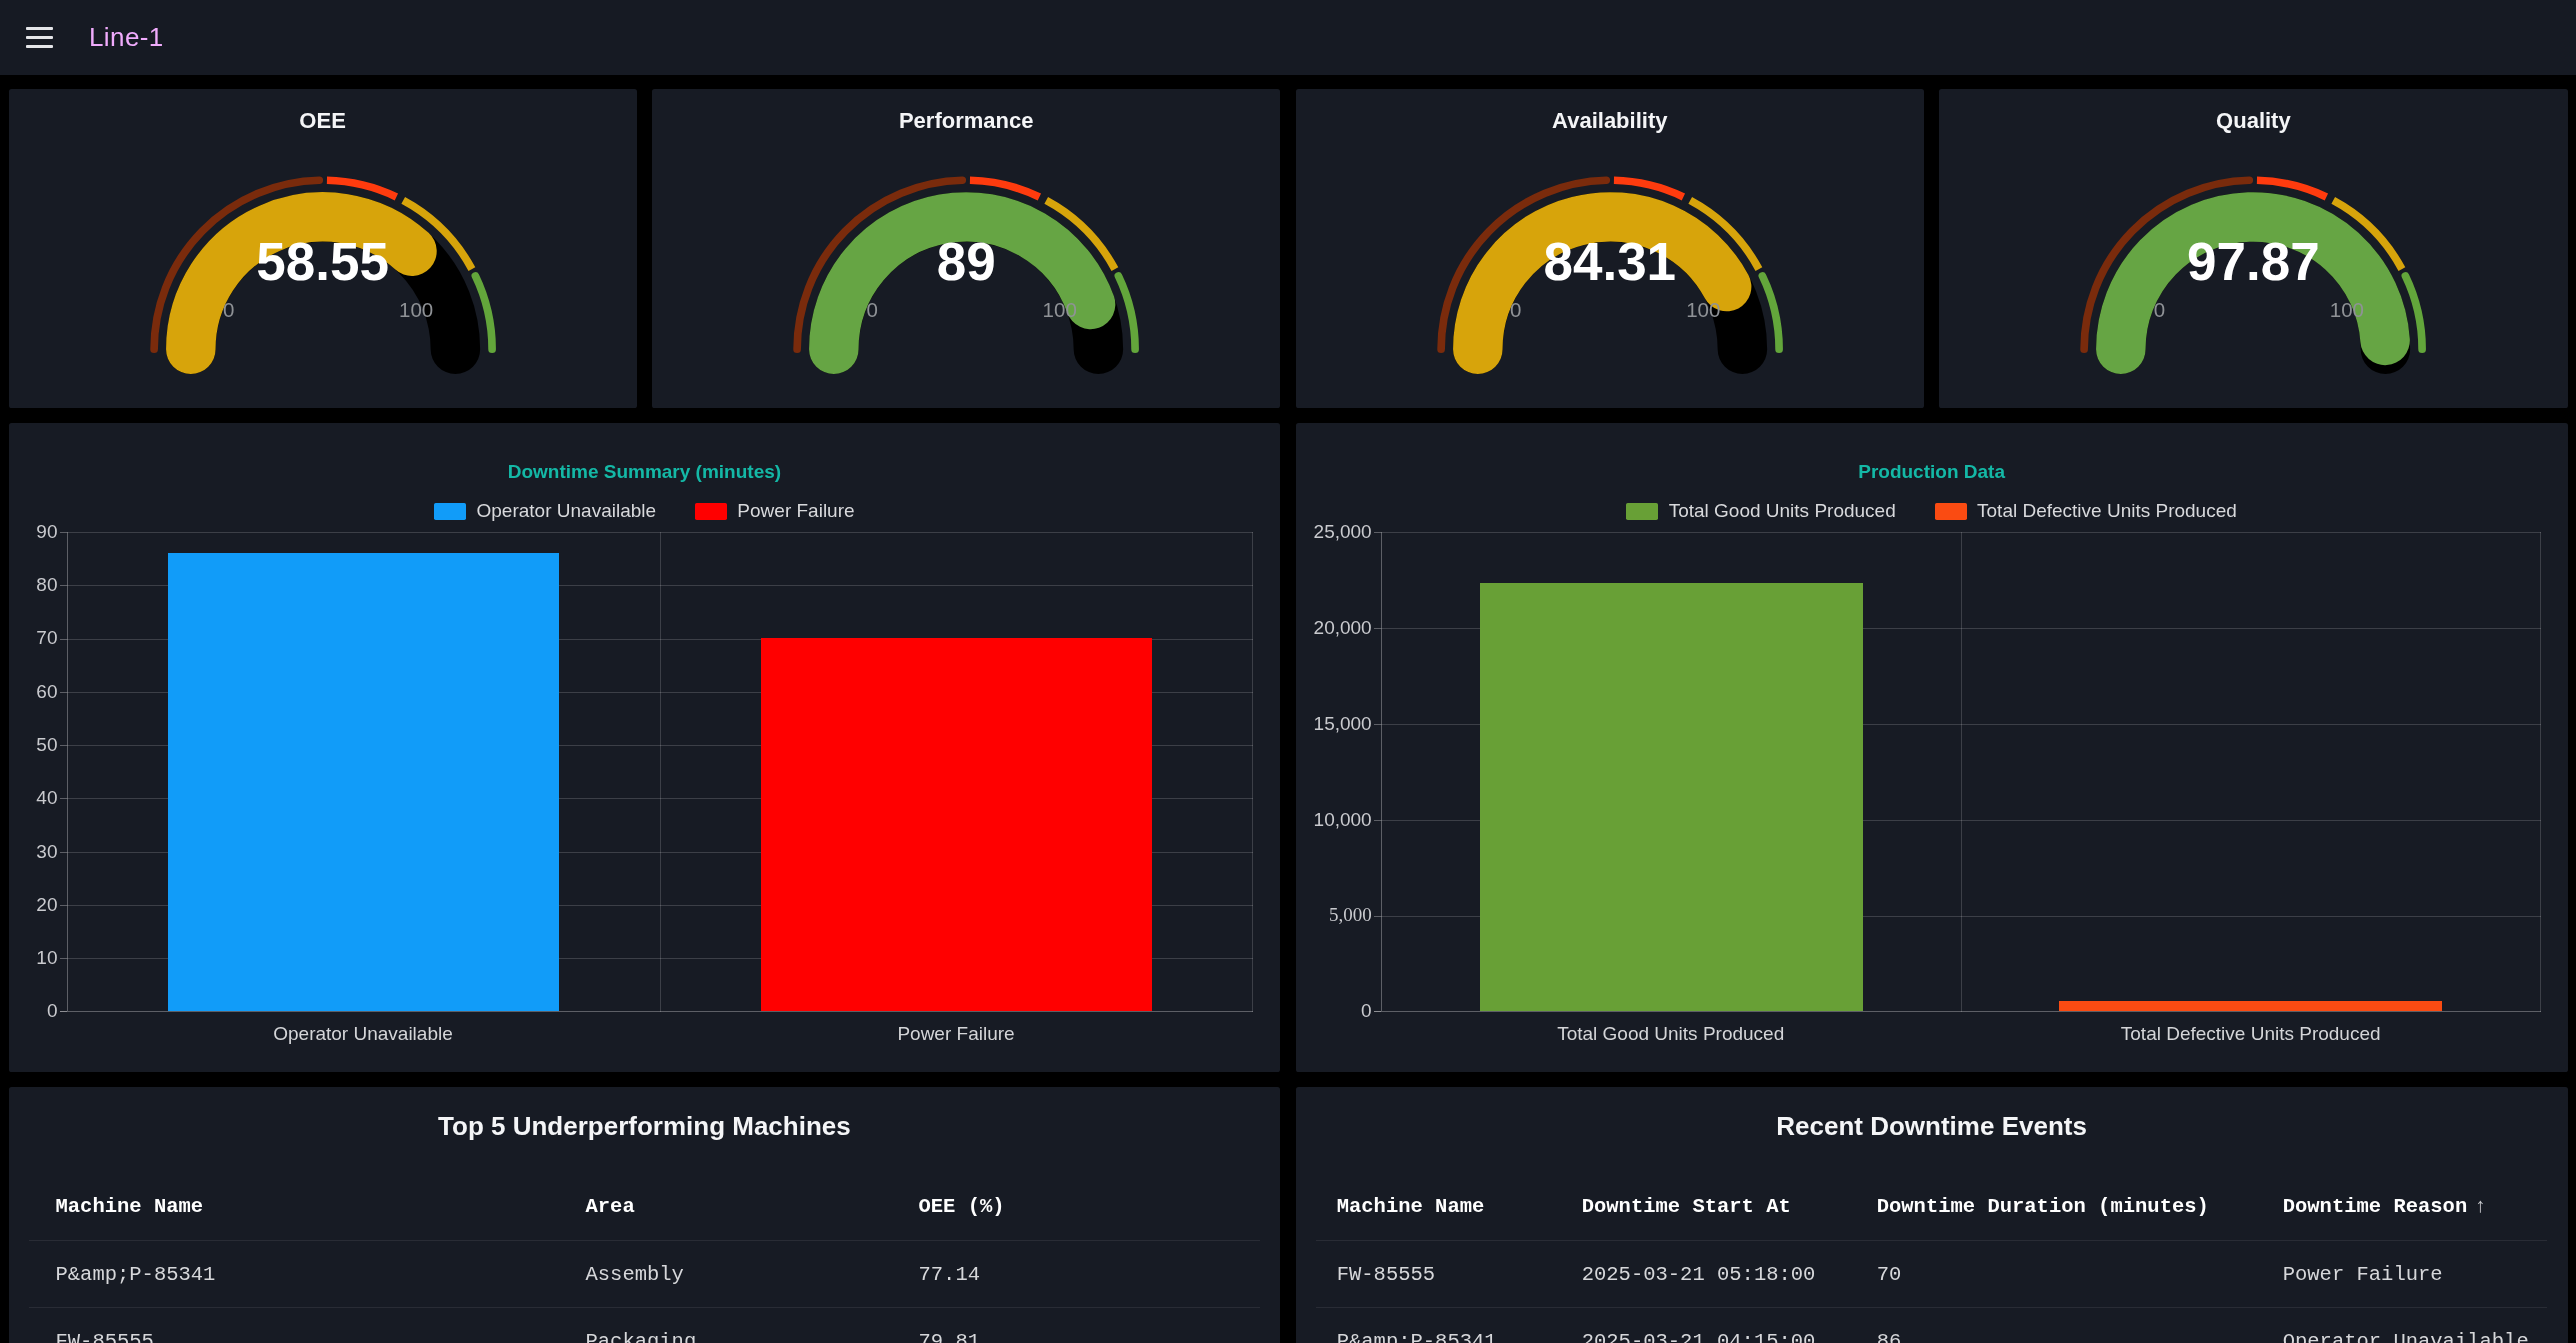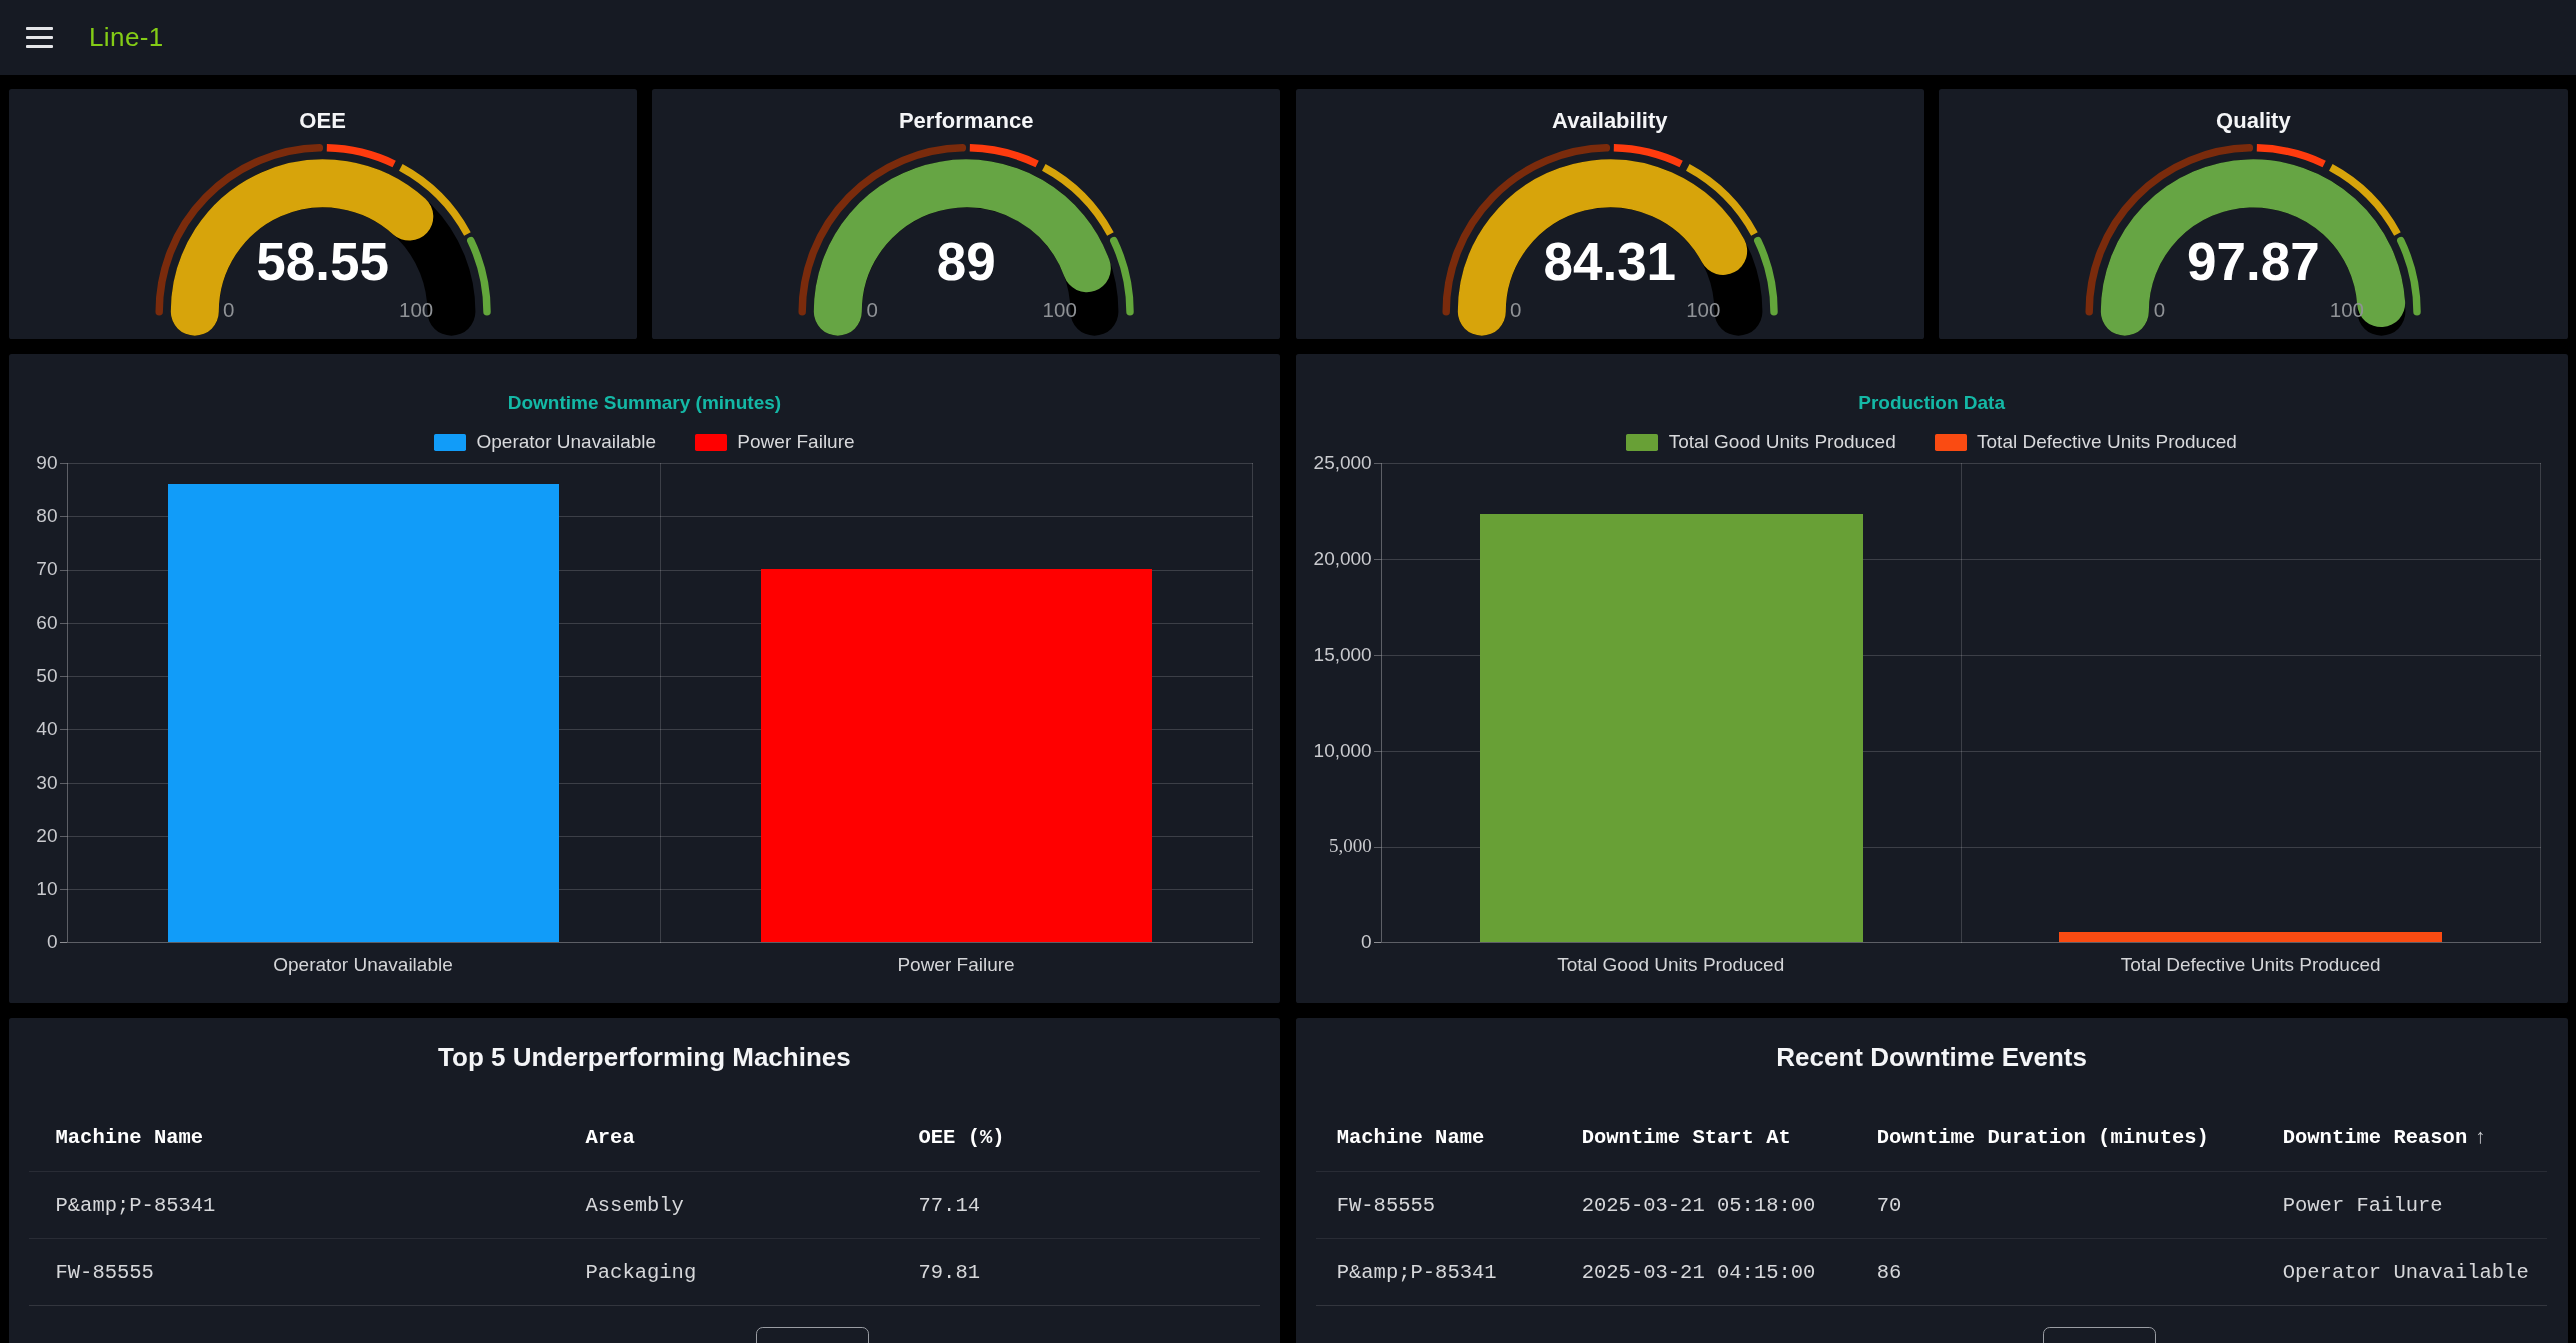--- a/index.html
+++ b/index.html
@@ -5,25 +5,25 @@
   * { margin:0; padding:0; box-sizing:border-box; }
   html,body { background:#000; }
   body {
     width:2576px; height:1344px; overflow:hidden; position:relative;
     font-family:"Liberation Sans", sans-serif; color:#fff;
   }
   
   .topbar { height:75px; background:#161A23; display:flex; align-items:center; padding:0 26px; }
   .burger { width:27px; height:22px; display:flex; flex-direction:column; justify-content:space-between; cursor:pointer; }
   .burger span { display:block; height:3.4px; background:#E4E5E8; border-radius:0.9px; }
-  .topbar-title { font-size:26px; font-weight:500; color:#84cc16; margin-left:36px; letter-spacing:0.4px; }
+  .topbar-title { font-size:26px; font-weight:500; color:#f0abfc; margin-left:36px; letter-spacing:0.4px; }
   
   .main { padding:13.7px 8.5px 0; display:flex; flex-direction:column; gap:15.4px; }
   .row { display:grid; gap:15.4px; }
-  .row1 { grid-template-columns:repeat(4,1fr); height:250px; }
+  .row1 { grid-template-columns:repeat(4,1fr); height:319px; }
   .row2 { grid-template-columns:1fr 1fr; height:649px; }
   .row3 { grid-template-columns:1fr 1fr; height:479px; }
   .panel { background:#171B24; border-radius:2.6px; position:relative; overflow:hidden; }
   
   .gauge-title { position:absolute; top:19px; width:100%; text-align:center; font-size:22px; font-weight:700; color:#F4F5F7; }
   .gauge-canvas, .gauge-canvas svg { position:absolute; inset:0; width:100%; height:100%; }
   .gauge-value { position:absolute; top:142px; width:100%; text-align:center; font-size:53px; font-weight:700; color:#FFFFFF; }
   .gauge-min, .gauge-max { position:absolute; top:209px; font-size:20.5px; color:#8F9296; text-align:center; }
   .gauge-min { left:calc(50% - 111px); width:34px; }
   .gauge-max { left:calc(50% + 68px); width:51px; }

